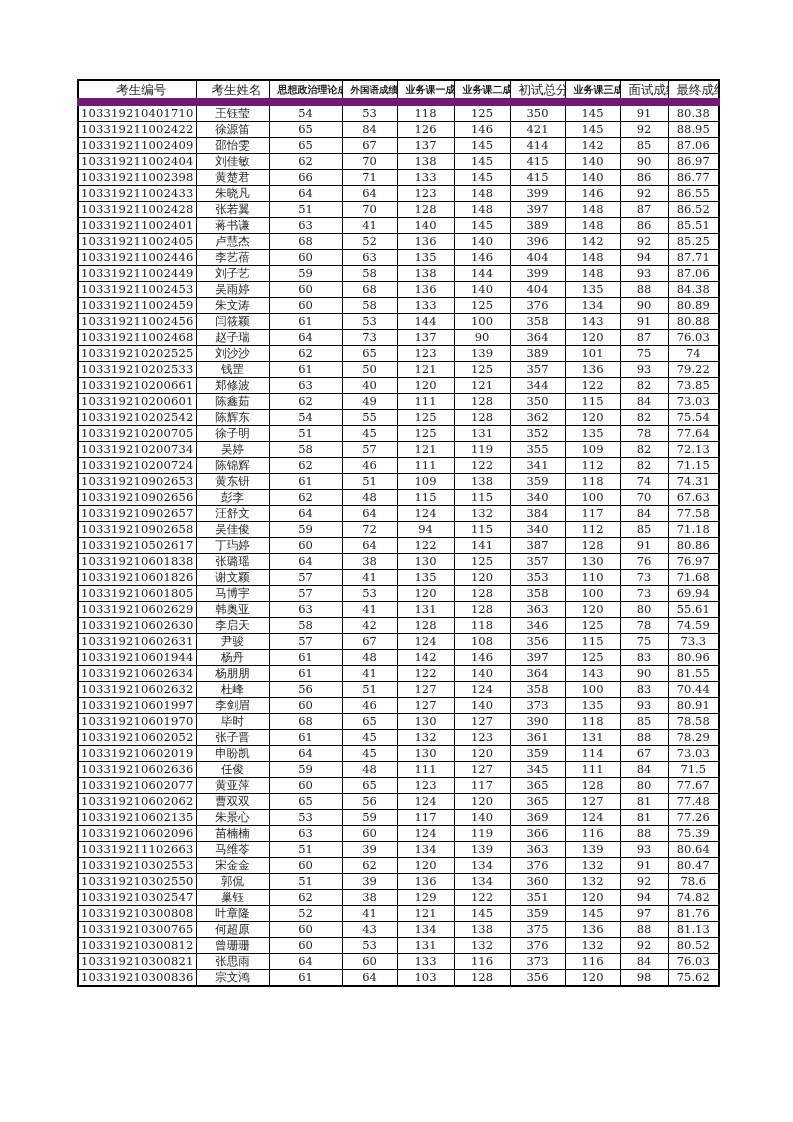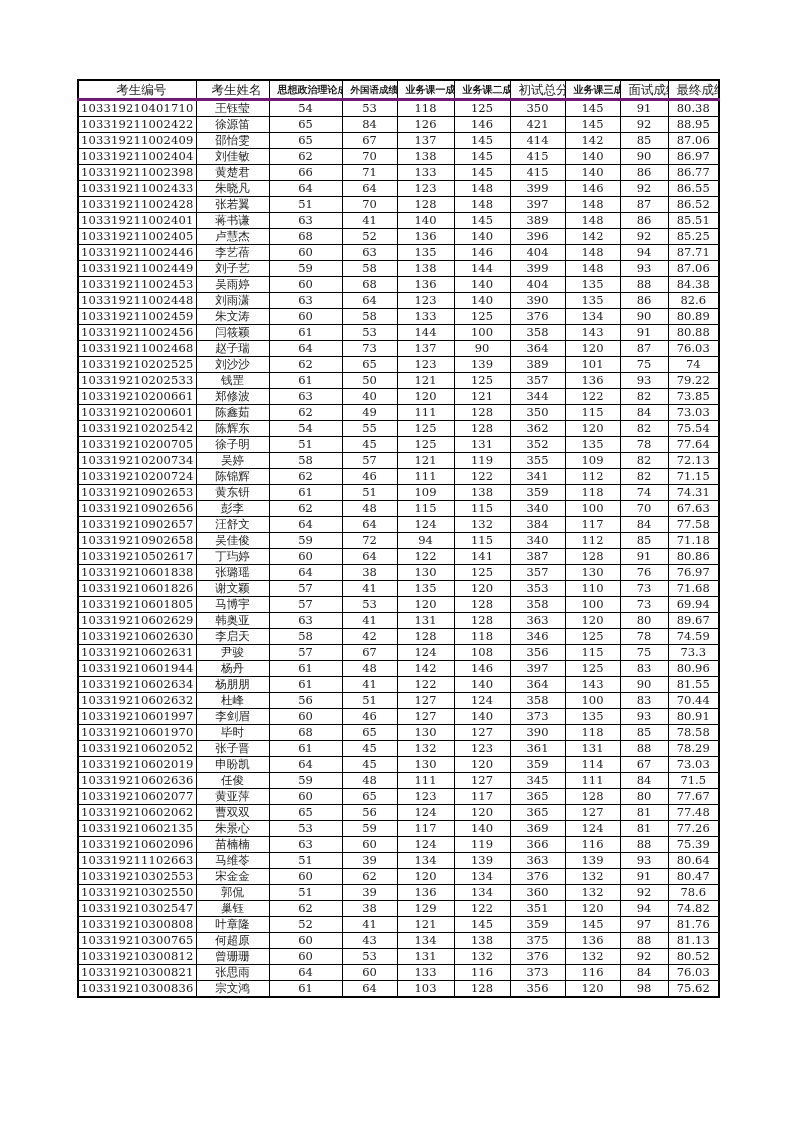--- a/index.html
+++ b/index.html
@@ -36,21 +36,21 @@
     text-align: center;
     vertical-align: middle;
     white-space: nowrap;
     overflow: hidden;
     font-weight: normal;
     color: #1c1c1c;
   }
   .score-table thead th {
     height: 17px;
     line-height: 17px;
-    border-bottom: 3px solid #701a75;
+    border-bottom: 8px solid #701a75;
     padding-left: 8px;
   }
   .score-table tbody td {
     height: 15px;
     line-height: 15px;
     font-size: 11.5px;
   }
   
   th.hdr-large  { font-size: 12.5px; }
   th.hdr-medium { font-size: 9.5px; font-weight: bold; }
@@ -239,32 +239,20 @@
           <td>60</td>
           <td>68</td>
           <td>136</td>
           <td>140</td>
           <td>404</td>
           <td>135</td>
           <td>88</td>
           <td>84.38</td>
         </tr>
         <tr>
-          <td class="id-cell">103319211002448</td>
-          <td class="name-cell">刘雨潇</td>
-          <td>63</td>
-          <td>64</td>
-          <td>123</td>
-          <td>140</td>
-          <td>390</td>
-          <td>135</td>
-          <td>86</td>
-          <td>82.6</td>
-        </tr>
-        <tr>
           <td class="id-cell">103319211002459</td>
           <td class="name-cell">朱文涛</td>
           <td>60</td>
           <td>58</td>
           <td>133</td>
           <td>125</td>
           <td>376</td>
           <td>134</td>
           <td>90</td>
           <td>80.89</td>
@@ -488,21 +476,21 @@
         <tr>
           <td class="id-cell">103319210602629</td>
           <td class="name-cell">韩奥亚</td>
           <td>63</td>
           <td>41</td>
           <td>131</td>
           <td>128</td>
           <td>363</td>
           <td>120</td>
           <td>80</td>
-          <td>89.67</td>
+          <td>55.61</td>
         </tr>
         <tr>
           <td class="id-cell">103319210602630</td>
           <td class="name-cell">李启天</td>
           <td>58</td>
           <td>42</td>
           <td>128</td>
           <td>118</td>
           <td>346</td>
           <td>125</td>

